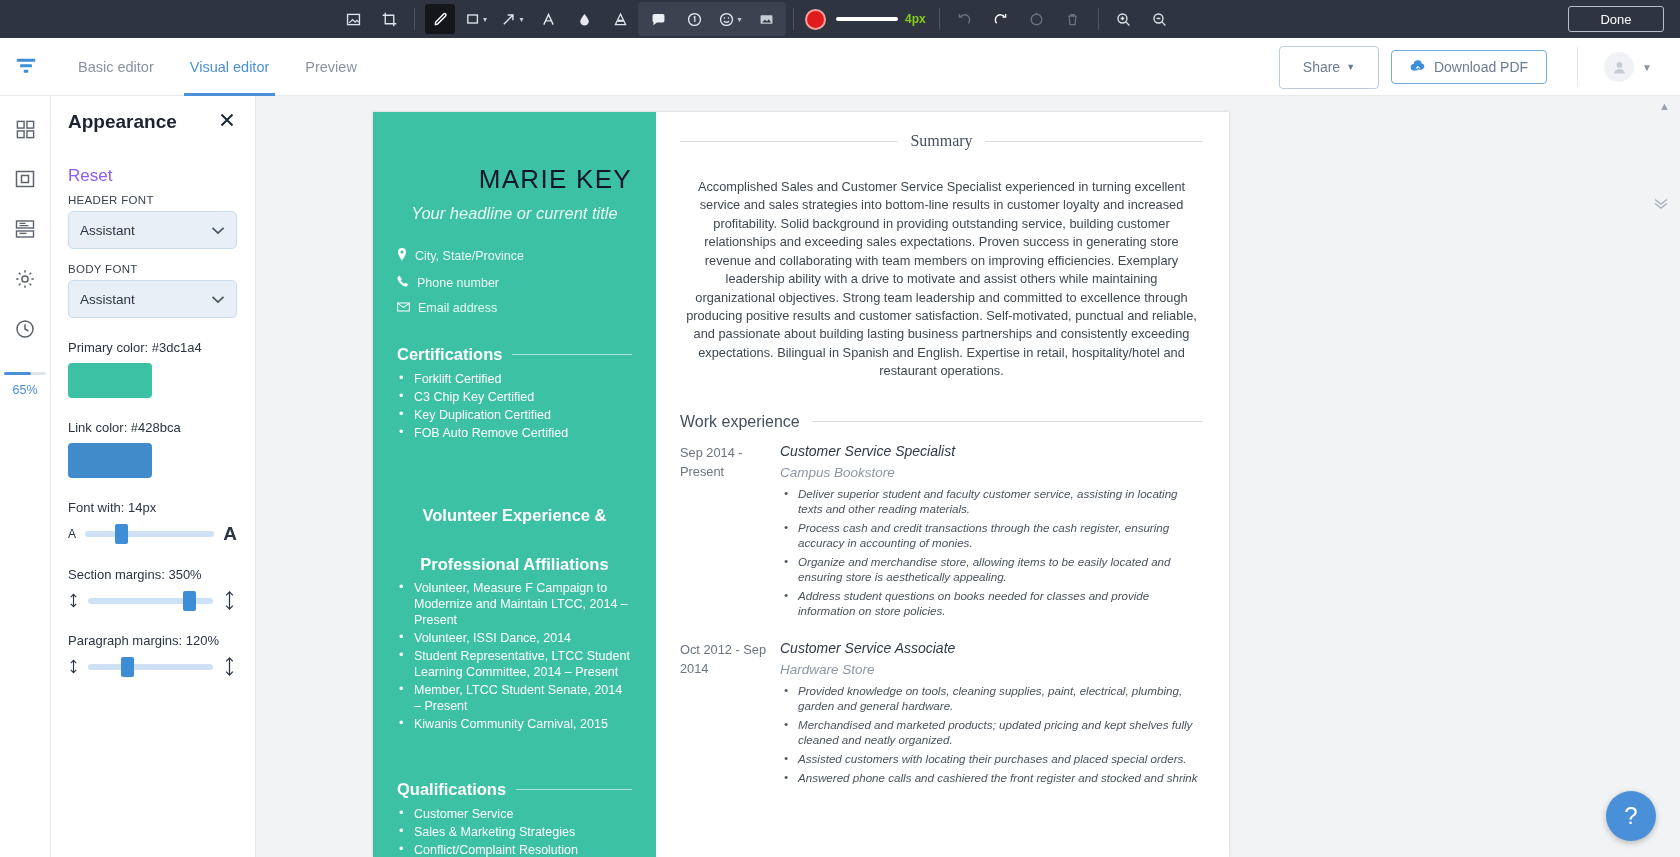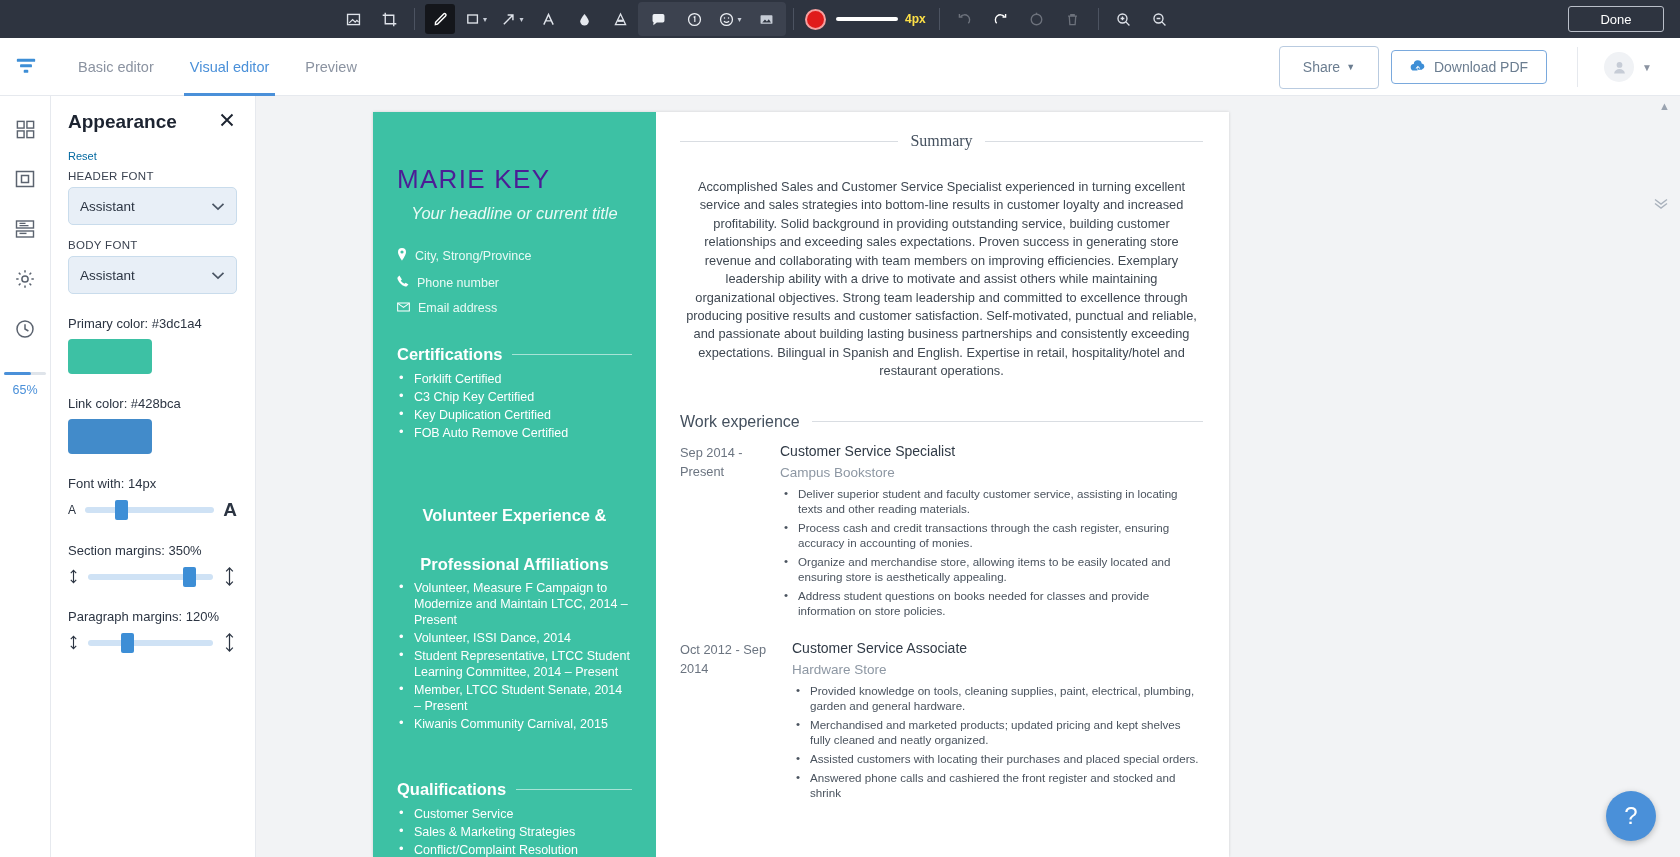--- a/index.html
+++ b/index.html
@@ -33,21 +33,21 @@
   .tool-group-on { background: #3c424f; border-radius: 4px; padding: 2px 2px; display:flex; align-items:center; }
   .vdiv { width: 1px; height: 22px; background: #4c5361; margin: 0 7px; }
   .caret { font-size: 8px; margin-left: 2px; color: #c7ccd6; }
   .colorswatch {
     width: 21px; height: 21px; border-radius: 50%;
     background: #e01b1b; border: 2px solid #f6a0a0;
     margin: 0 4px; cursor: pointer;
   }
   .strokebox { display: flex; align-items: center; gap: 7px; margin: 0 6px; cursor: pointer; }
   .strokeline { width: 62px; height: 4px; background: #ffffff; border-radius: 2px; }
-  .strokelabel { color: #fde047; font-size: 12px; font-weight: bold; }
+  .strokelabel { color: #84cc16; font-size: 12px; font-weight: bold; }
   .done-btn {
     position: absolute; right: 16px; top: 6px;
     width: 96px; height: 26px;
     border: 1px solid #b9bec8; border-radius: 3px;
     color: #ffffff; background: transparent;
     font-size: 13px; display: flex; align-items: center; justify-content: center;
     cursor: pointer;
   }
 
   
@@ -120,21 +120,21 @@
   
   .panel {
     position: absolute; left: 51px; top: 96px;
     width: 205px; height: 761px;
     background: #ffffff; border-right: 1px solid #e6e9ee;
     padding: 14px 18px 0 17px;
   }
   .panel-head { display: flex; align-items: center; justify-content: space-between; }
   .panel-title { font-size: 19px; color: #1c2330; font-weight: bold; }
   .panel-close { cursor: pointer; color: #1c2330; }
-  .reset-link { color: #0369a1; font-size: 11px; margin-top: 16px; cursor: pointer; }
+  .reset-link { color: #8b5cf6; font-size: 17px; margin-top: 32px; cursor: pointer; }
   .field-label {
     font-size: 11.5px; color: #3a4250; letter-spacing: .3px;
     margin-top: 8px; margin-bottom: 5px; text-transform: uppercase;
   }
   .select {
     height: 38px; background: #e8eff7; border: 1px solid #c9dcec; border-radius: 5px;
     display: flex; align-items: center; justify-content: space-between;
     padding: 0 11px; font-size: 13.5px; color: #2b3442; cursor: pointer;
   }
   .ctl-label { font-size: 13px; color: #2b3442; margin-top: 22px; margin-bottom: 8px; }
@@ -170,22 +170,22 @@
     background: #ffffff; box-shadow: 0 0 3px rgba(0,0,0,.14);
     display: flex;
   }
   .doc-left {
     width: 283px; background: #3dc1a4; color: #ffffff;
     padding: 52px 24px 0 24px; flex-shrink: 0;
   }
   .doc-right { flex: 1; padding: 20px 26px 0 24px; }
 
   .cv-name {
-    font-size: 26px; letter-spacing: 1.3px; text-align: left;
-    font-weight: normal; color: #4c1d95;
+    font-size: 26px; letter-spacing: 1.3px; text-align: right;
+    font-weight: normal; color: #0f172a;
   }
   .cv-headline {
     font-size: 16.5px; font-style: italic; text-align: center;
     margin-top: 9px; color: #eafaf5;
   }
   .cv-contact { margin-top: 25px; font-size: 12.5px; color: #e9faf5; }
   .cv-contact div { display: flex; align-items: center; gap: 8px; margin-bottom: 11px; }
 
   .sec-head-left {
     display: flex; align-items: center; gap: 10px;
@@ -209,21 +209,21 @@
   .sec-head-right.centered .rule:first-child { order: 1; }
 
   .summary-p {
     font-size: 12.8px; color: #3f4852; line-height: 1.44;
     text-align: center; margin-top: 28px; padding: 0 6px;
   }
 
   .work-title { margin-top: 32px; }
   .job { display: flex; margin-top: 12px; }
   .job-dates { width: 100px; flex-shrink: 0; font-size: 12.8px; color: #6b7480; line-height: 1.5; }
-  .job-body { flex: 1; }
+  .job-body { flex: 1; font-style: italic; }
   .job-role { font-size: 14px; color: #303a46; }
   .job-org { font-size: 13.5px; color: #8d97a3; margin-top: 6px; }
   .job-ul { list-style: none; margin-top: 6px; }
   .job-ul li {
     position: relative; padding-left: 18px; margin-bottom: 3px;
     font-size: 11.6px; color: #4a535e; line-height: 1.34;
   }
   .job-ul li::before { content: "•"; position: absolute; left: 4px; top: -1px; }
 
   
@@ -557,21 +557,21 @@
       <div class="cv-name">MARIE KEY</div>
       <div class="cv-headline">Your headline or current title</div>
 
       <div class="cv-contact">
         <div>
           <span>
             <svg width="10" height="13" viewBox="0 0 10 13" fill="#ffffff">
                 <path d="M5 0a4 4 0 00-4 4c0 3 4 8.6 4 8.6S9 7 9 4a4 4 0 00-4-4zm0 5.6A1.6 1.6 0 116.6 4 1.6 1.6 0 015 5.6z"></path>
               </svg>
           </span>
-          <span>City, Strong/Province</span>
+          <span>City, State/Province</span>
         </div>
         <div>
           <span>
             <svg width="12" height="12" viewBox="0 0 13 13" fill="#ffffff">
                 <path d="M2.6.6L.8 2.4c-.5.5-.4 1.3 0 2.4a14 14 0 007.4 7.4c1.1.4 1.9.5 2.4 0l1.8-1.8-3-2.1-1.3 1.3A11 11 0 014 6.3L5.3 5z"></path>
               </svg>
           </span>
           <span>Phone number</span>
         </div>
         <div>
@@ -640,21 +640,21 @@
           <div class="job-org">Campus Bookstore</div>
           <ul class="job-ul">
             <li>Deliver superior student and faculty customer service, assisting in locating texts and other reading materials.</li>
             <li>Process cash and credit transactions through the cash register, ensuring accuracy in accounting of monies.</li>
             <li>Organize and merchandise store, allowing items to be easily located and ensuring store is aesthetically appealing.</li>
             <li>Address student questions on books needed for classes and provide information on store policies.</li>
           </ul>
         </div>
       </div>
 
-      <div class="job" style="margin-top:18px;gap:12px;">
+      <div class="job" style="margin-top:18px;">
         <div class="job-dates">Oct 2012 - Sep 2014</div>
         <div class="job-body">
           <div class="job-role">Customer Service Associate</div>
           <div class="job-org">Hardware Store</div>
           <ul class="job-ul">
             <li>Provided knowledge on tools, cleaning supplies, paint, electrical, plumbing, garden and general hardware.</li>
             <li>Merchandised and marketed products; updated pricing and kept shelves fully cleaned and neatly organized.</li>
             <li>Assisted customers with locating their purchases and placed special orders.</li>
             <li>Answered phone calls and cashiered the front register and stocked and shrink</li>
           </ul>

